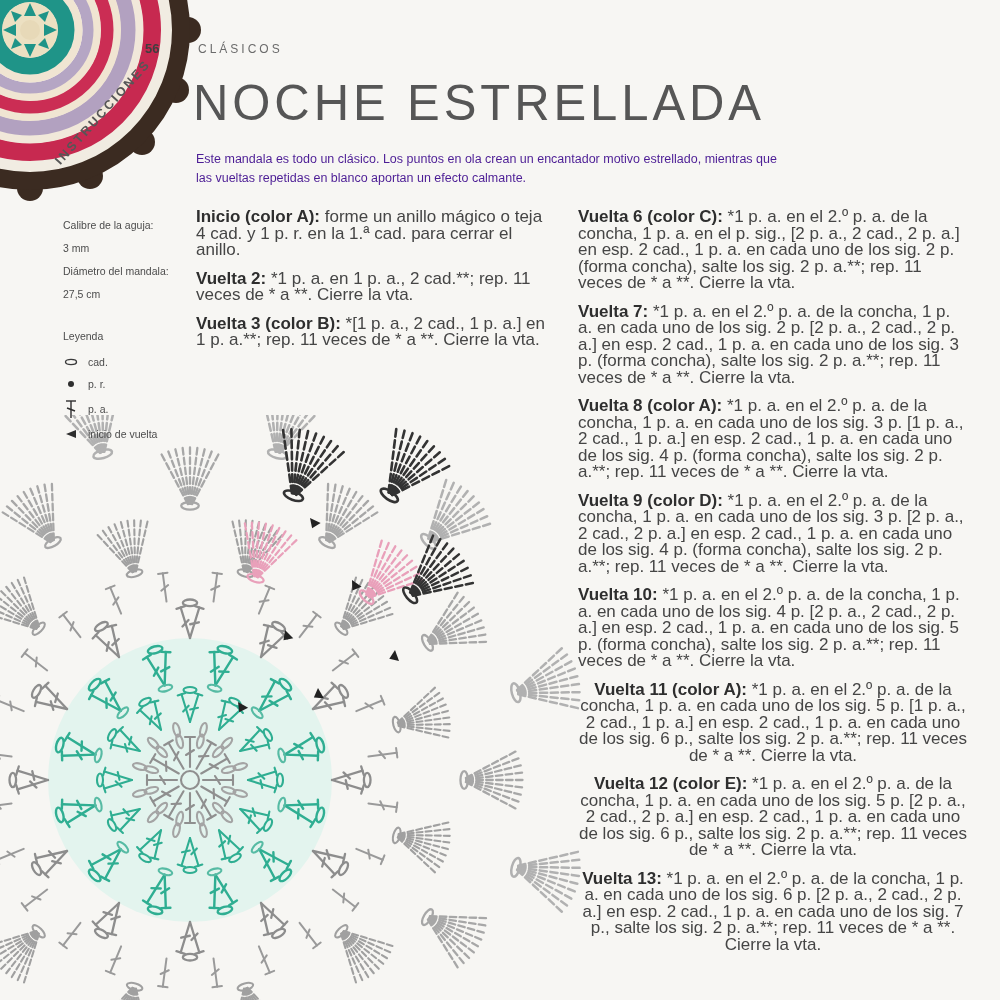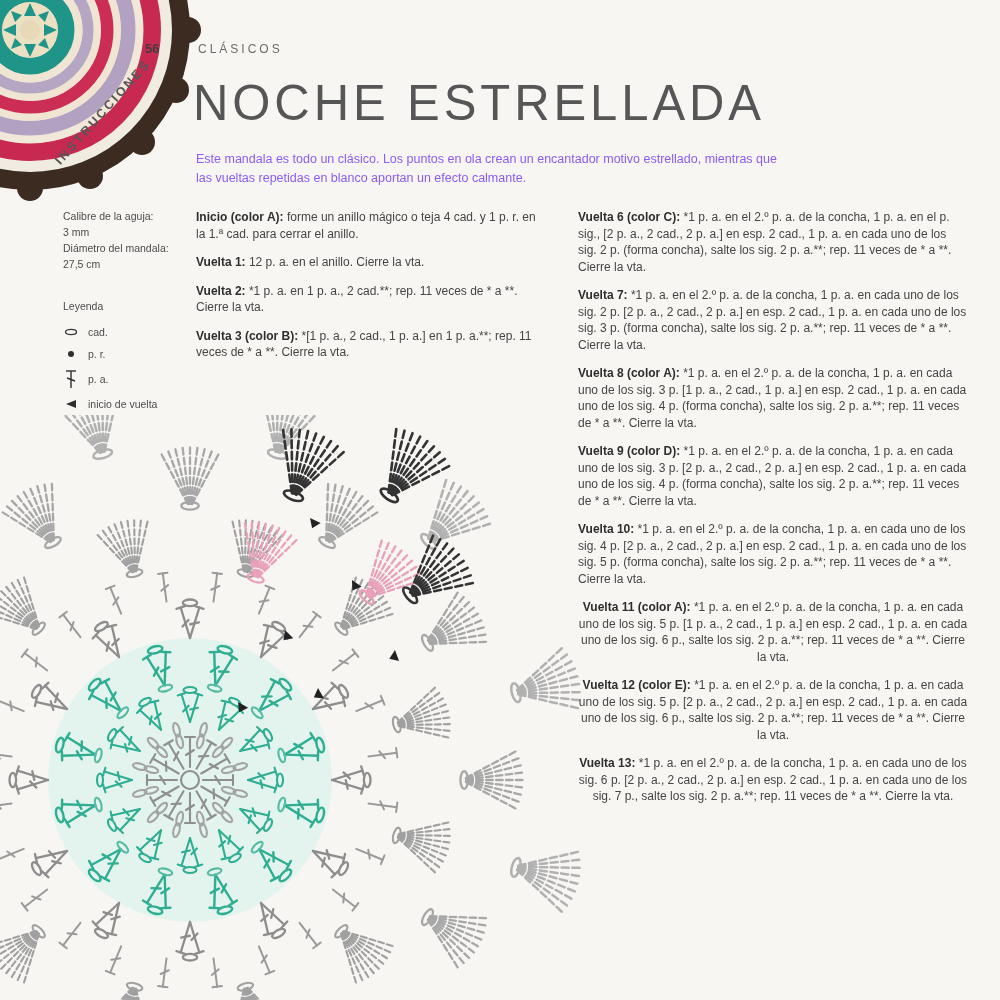--- a/index.html
+++ b/index.html
@@ -14,29 +14,29 @@
   .section-label{position:absolute; left:198px; top:42px; font-size:12px; letter-spacing:3px; color:#6b6b6b;}
   .rotated-label{
     position:absolute; left:52px; top:158px; transform:rotate(-48deg); transform-origin:0 0;
     font-size:12.5px; letter-spacing:2.5px; color:#565656; font-weight:bold; white-space:nowrap;
   }
   .page-title{
     position:absolute; left:193px; top:74px; font-size:50px; font-weight:100;
     letter-spacing:4px; color:#565656; white-space:nowrap; transform:scaleX(0.98);
     transform-origin:0 0;
   }
-  .intro{position:absolute; left:196px; top:150px; width:600px; font-size:12.5px; line-height:1.55; color:#8b5cf6;}
+  .intro{position:absolute; left:196px; top:150px; width:600px; font-size:12.5px; line-height:1.55; color:#4c1d95;}
   
   .sidebar{position:absolute; left:63px; top:209px; width:130px; font-size:10.5px; line-height:14px; color:#4c4c4c;}
-  .sidebar .spec{margin-bottom:2px;}
+  .sidebar .spec{margin-bottom:2px;margin-top:9px;}
   .legend-title{margin-top:28px; margin-bottom:12px;}
   .legend-item{display:flex; align-items:center; gap:9px; margin-bottom:8px;}
   .legend-item .sym{width:16px; display:flex; justify-content:center; align-items:center; color:#3a3a3a;}
   
-  .col{position:absolute; font-size:12px; line-height:16.5px; color:#454545;}
+  .col{position:absolute; font-size:17px; line-height:16.5px; color:#454545;}
   .col-left{left:196px; top:209px; width:352px;}
   .col-right{left:578px; top:209px; width:390px;}
   .ins{margin:0 0 12px 0;}
   .ins b{color:#2e2e2e;}
   .ins.center{text-align:center;}
   .closing{margin-top:14px; padding-left:16px;}
 </style>
 </head>
 <body>
 
@@ -377,21 +377,20 @@
         <svg width="12" height="10" viewBox="0 0 12 10">
             <polygon points="1,5 11,1 11,9" fill="#2e2e2e"></polygon>
           </svg>
       </span>
       <span>inicio de vuelta</span>
     </div>
   </div>
 
   <div class="col col-left">
     <p class="ins"><b>Inicio (color A):</b> <span>forme un anillo mágico o teja 4 cad. y 1 p. r. en la 1.ª cad. para cerrar el anillo.</span></p>
-    <p class="ins"><b>Vuelta 1:</b> <span>12 p. a. en el anillo. Cierre la vta.</span></p>
     <p class="ins"><b>Vuelta 2:</b> <span>*1 p. a. en 1 p. a., 2 cad.**; rep. 11 veces de * a **. Cierre la vta.</span></p>
     <p class="ins"><b>Vuelta 3 (color B):</b> <span>*[1 p. a., 2 cad., 1 p. a.] en 1 p. a.**; rep. 11 veces de * a **. Cierre la vta.</span></p>
   </div>
 
   <div class="col col-right">
     <p class="ins"><b>Vuelta 6 (color C):</b> <span>*1 p. a. en el 2.º p. a. de la concha, 1 p. a. en el p. sig., [2 p. a., 2 cad., 2 p. a.] en esp. 2 cad., 1 p. a. en cada uno de los sig. 2 p. (forma concha), salte los sig. 2 p. a.**; rep. 11 veces de * a **. Cierre la vta.</span></p>
     <p class="ins"><b>Vuelta 7:</b> <span>*1 p. a. en el 2.º p. a. de la concha, 1 p. a. en cada uno de los sig. 2 p. [2 p. a., 2 cad., 2 p. a.] en esp. 2 cad., 1 p. a. en cada uno de los sig. 3 p. (forma concha), salte los sig. 2 p. a.**; rep. 11 veces de * a **. Cierre la vta.</span></p>
     <p class="ins"><b>Vuelta 8 (color A):</b> <span>*1 p. a. en el 2.º p. a. de la concha, 1 p. a. en cada uno de los sig. 3 p. [1 p. a., 2 cad., 1 p. a.] en esp. 2 cad., 1 p. a. en cada uno de los sig. 4 p. (forma concha), salte los sig. 2 p. a.**; rep. 11 veces de * a **. Cierre la vta.</span></p>
     <p class="ins"><b>Vuelta 9 (color D):</b> <span>*1 p. a. en el 2.º p. a. de la concha, 1 p. a. en cada uno de los sig. 3 p. [2 p. a., 2 cad., 2 p. a.] en esp. 2 cad., 1 p. a. en cada uno de los sig. 4 p. (forma concha), salte los sig. 2 p. a.**; rep. 11 veces de * a **. Cierre la vta.</span></p>
     <p class="ins"><b>Vuelta 10:</b> <span>*1 p. a. en el 2.º p. a. de la concha, 1 p. a. en cada uno de los sig. 4 p. [2 p. a., 2 cad., 2 p. a.] en esp. 2 cad., 1 p. a. en cada uno de los sig. 5 p. (forma concha), salte los sig. 2 p. a.**; rep. 11 veces de * a **. Cierre la vta.</span></p>

